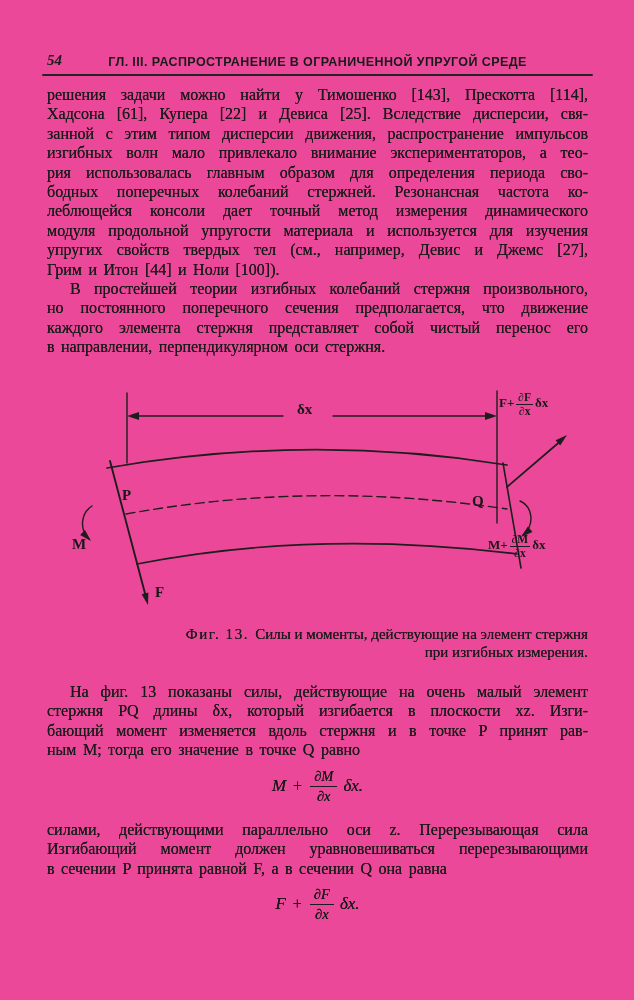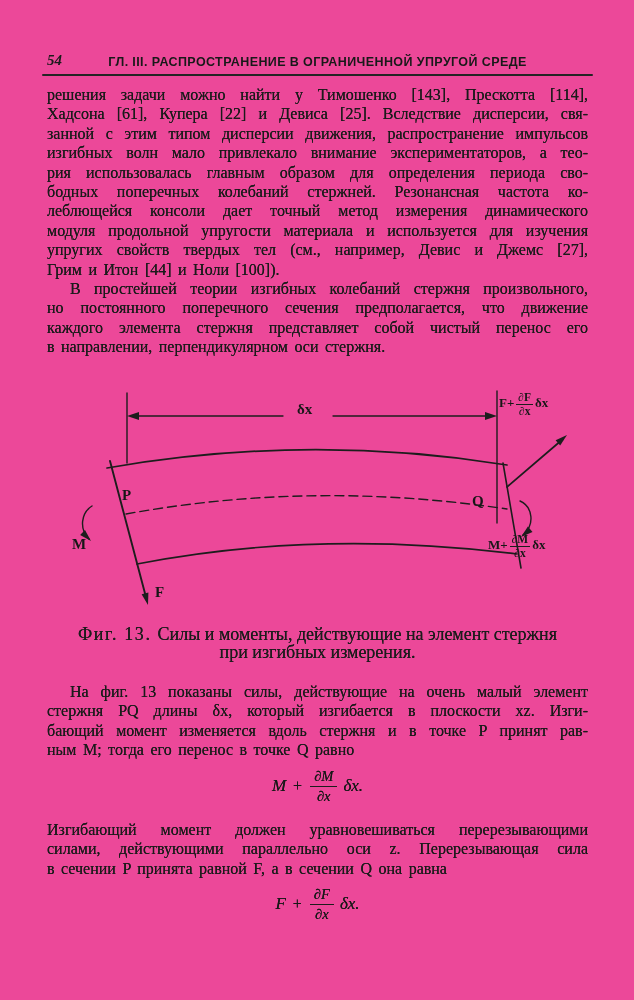--- a/index.html
+++ b/index.html
@@ -43,21 +43,21 @@
   }
   .figlbl.small { font-size:13px; font-weight:bold; }
   .figfrac {
     display:inline-flex; flex-direction:column; align-items:center;
     vertical-align:middle; margin:0 2px; font-size:11.5px; line-height:1.05;
   }
   .figfrac .fnum { padding:0 2px 0.5px; border-bottom:1.3px solid #1c1c1c; }
   .figfrac .fden { padding-top:0.5px; }
   .caption {
     position:absolute; left:47px; top:626px; width:541px;
-    text-align:center; font-size:18px; line-height:17.5px;
+    text-align:right; font-size:15px; line-height:17.5px;
     color:#1c1c1c; text-shadow:0 0 0.4px #1a1a1a;
   }
   .caption .figtag { letter-spacing:1.6px; margin-right:6px; }
   
   .formula {
     position:absolute; left:47px; width:541px;
     display:flex; justify-content:center; align-items:center;
     font-style:italic; font-size:17px; color:#181818;
     text-shadow:0 0 0.4px #1a1a1a;
   }
@@ -164,36 +164,36 @@
     <div>
       <span class="figtag">Фиг. 13.</span><span>Силы и моменты, действующие на элемент стержня</span>
     </div>
     <div>при изгибных измерения.</div>
   </div>
 
   <div class="tblock" style="top:682px;">
     <div class="line indent">На фиг. 13 показаны силы, действующие на очень малый элемент</div>
     <div class="line">стержня PQ длины δx, который изгибается в плоскости xz. Изги-</div>
     <div class="line">бающий момент изменяется вдоль стержня и в точке P принят рав-</div>
-    <div class="line last">ным M; тогда его перенос в точке Q равно</div>
+    <div class="line last">ным M; тогда его значение в точке Q равно</div>
   </div>
 
   <div class="formula" style="top:768px;">
     <span>M</span>
     <span class="op">+</span>
     <span class="frac">
         <span class="fnum">∂M</span>
         <span class="fden">∂x</span>
       </span>
     <span class="suffix">δx.</span>
   </div>
 
   <div class="tblock" style="top:820px;">
+    <div class="line">силами, действующими параллельно оси z. Перерезывающая сила</div>
     <div class="line">Изгибающий момент должен уравновешиваться перерезывающими</div>
-    <div class="line">силами, действующими параллельно оси z. Перерезывающая сила</div>
     <div class="line last">в сечении P принята равной F, а в сечении Q она равна</div>
   </div>
 
   <div class="formula" style="top:886px;">
     <span>F</span>
     <span class="op">+</span>
     <span class="frac">
         <span class="fnum">∂F</span>
         <span class="fden">∂x</span>
       </span>

